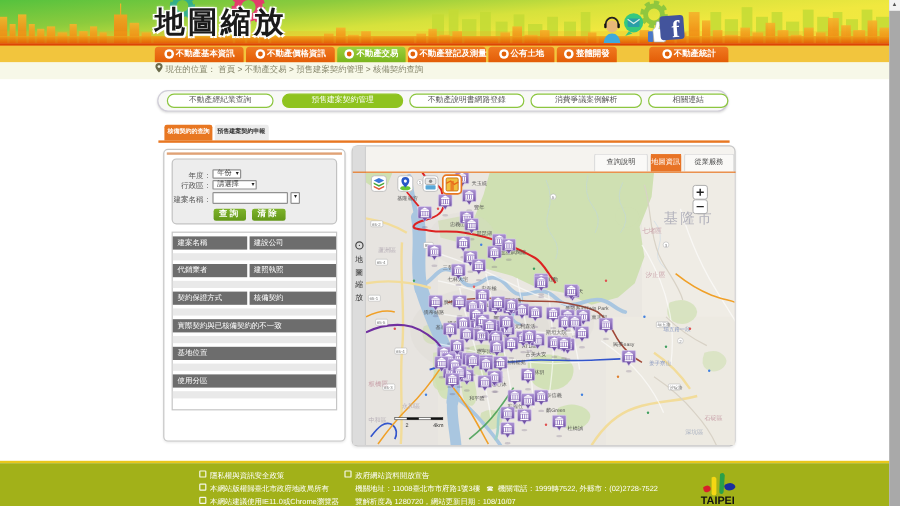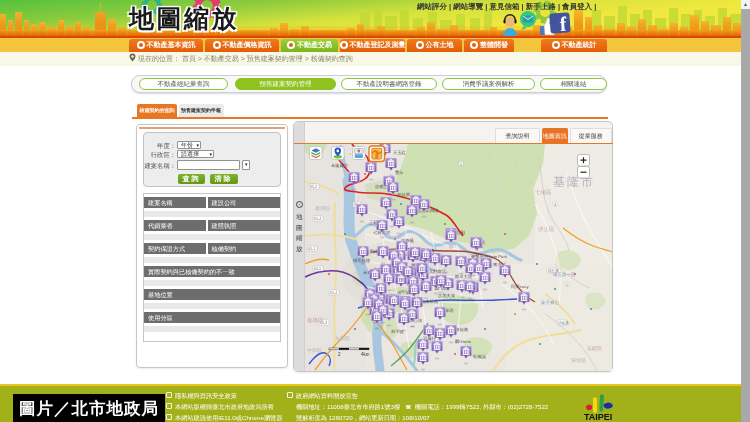--- a/index.html
+++ b/index.html
@@ -172,21 +172,20 @@
       <rect x="523" y="15.5" width="10" height="7" rx="1" fill="#2a9ea8"></rect>
       <path d="M523,16 l5,3.5 l5,-3.5" stroke="#d8f0e8" stroke-width="1" fill="none"></path>
       <path d="M524,26 l-3,4 l6,-2 z" fill="#35c87f"></path>
       <rect x="540" y="26" width="4.5" height="9" rx="1" fill="#4a78c8"></rect>
       <path d="M545,35 l8,0 q2,0 2,-2 q0,-1.5 -1.2,-1.8 q1.5,-0.6 1,-2.2 q1.2,-1 0.6,-2.4 q1,-1.4 -0.4,-2.6 l-6,0 q1.5,-3 0.8,-5 q-0.6,-1.6 -2.3,-1 q-0.8,0.3 -0.8,2 q0,3 -2.7,5 z" fill="#fff" stroke="#9ab" stroke-width="0.5"></path>
       <rect x="550" y="13" width="20" height="20" rx="3" fill="#43549c" transform="rotate(-4 560 23)"></rect>
       <text x="563" y="31" font-size="20" font-family="Liberation Serif" font-weight="bold" fill="#fff" text-anchor="middle" transform="rotate(-4 560 23)">f</text>
     </g>
   </svg>
   <div class="abs" id="title">地圖縮放</div>
-  <div class="abs" id="toplinks">網站評分 | 網站導覽 | 意見信箱 | 新手上路 | 會員登入 |</div>
   </div>
 
   <div class="abs" id="nav">
     <div class="ntab" style="left:129px;width:74px"><span class="nico"></span>不動產基本資訊</div>
     <div class="ntab" style="left:205px;width:74px"><span class="nico"></span>不動產價格資訊</div>
     <div class="ntab green" style="left:281px;width:57px"><span class="nico"></span>不動產交易</div>
     <div class="ntab" style="left:340px;width:65px"><span class="nico"></span>不動產登記及測量</div>
     <div class="ntab" style="left:407px;width:55px"><span class="nico"></span>公有土地</div>
     <div class="ntab" style="left:464px;width:50px"><span class="nico"></span>整體開發</div>
     <div class="ntab" style="left:541px;width:66px"><span class="nico"></span>不動產統計</div>
@@ -581,21 +580,20 @@
 <path d="M275.5,16.2 h6 M278.5,13.2 v6" stroke="#222" stroke-width="1.2"></path>
 <rect x="272.5" y="22.5" width="12" height="11.5" rx="2" fill="#fff" stroke="#aaa" stroke-width="0.8"></rect>
 <path d="M275.5,28.2 h6" stroke="#222" stroke-width="1.2"></path>
 </g>
 </svg>
 
   </div>
 
   <div class="abs" id="fline"></div>
   <div class="abs" id="footer"></div>
-  <div class="abs" id="caption">圖片／北市地政局</div>
   <div class="fico" style="left:166px;top:392px"></div>
   <div class="ftxt" style="left:175px;top:391.5px">隱私權與資訊安全政策</div>
   <div class="fico" style="left:166px;top:403px"></div>
   <div class="ftxt" style="left:175px;top:402.5px">本網站版權歸臺北市政府地政局所有</div>
   <div class="fico" style="left:166px;top:414px"></div>
   <div class="ftxt" style="left:175px;top:413.5px">本網站建議使用IE11.0或Chrome瀏覽器</div>
   <div class="fico" style="left:287px;top:392px"></div>
   <div class="ftxt" style="left:296px;top:391.5px">政府網站資料開放宣告</div>
   <div class="ftxt" style="left:296px;top:402.5px">機關地址：11008臺北市市府路1號3樓&nbsp;&nbsp; ☎&nbsp; 機關電話：1999轉7522, 外縣市：(02)2728-7522</div>
   <div class="ftxt" style="left:296px;top:413.5px">覽解析度為 1280720，網站更新日期：108/10/07</div>

